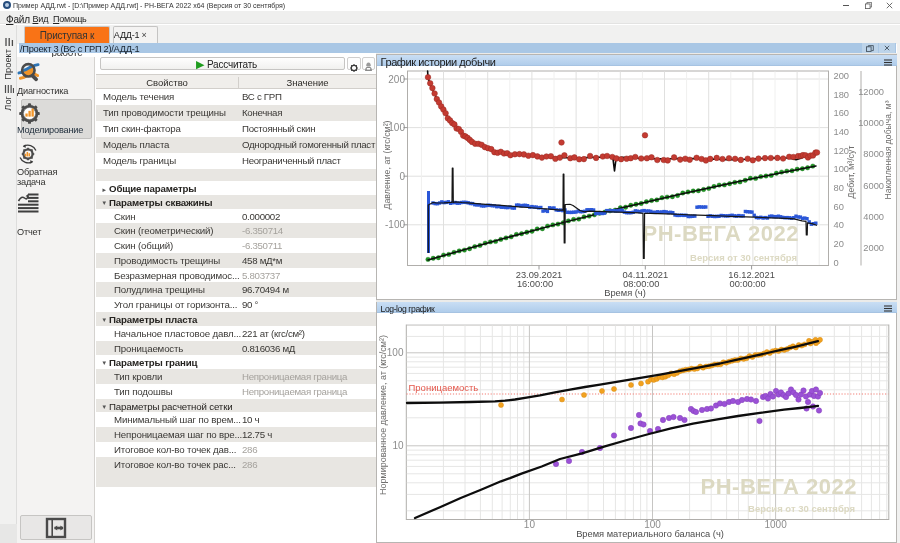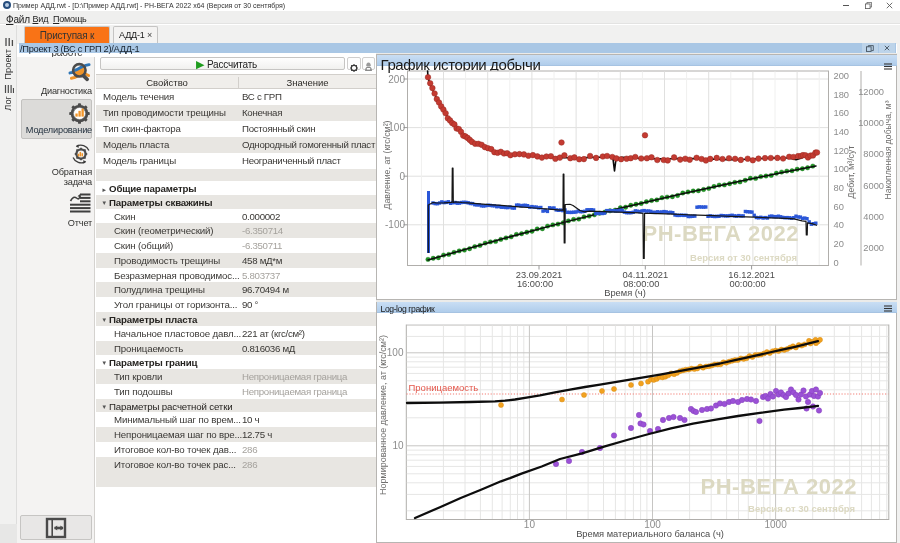--- a/index.html
+++ b/index.html
@@ -1,40 +1,40 @@
 <!DOCTYPE html>
 <html><head><meta charset="utf-8"><style>
 *{margin:0;padding:0;box-sizing:border-box}
 html,body{width:900px;height:543px;overflow:hidden;font-family:"Liberation Sans",sans-serif;background:#fff}
 .abs{position:absolute}
 .prow{position:absolute;left:96px;width:280px;font-size:9.7px;letter-spacing:-0.15px;line-height:14.6px;white-space:nowrap;overflow:hidden}
 .prow span{top:1px}
 .vtxt{writing-mode:vertical-rl;transform:rotate(180deg);font-size:9.3px;color:#333;letter-spacing:0px}
-.sideitem{position:absolute;left:17px;width:75px;text-align:right;color:#31312f;font-size:9.2px;letter-spacing:-0.2px}
+.sideitem{position:absolute;left:17px;width:75px;text-align:left;color:#31312f;font-size:9.2px;letter-spacing:-0.2px}
 </style></head><body>
 
 <div class="abs" style="left:0;top:0;width:900px;height:11px;background:#fff"></div>
 <div class="abs" style="left:0;top:11px;width:900px;height:13px;background:#efefee;border-bottom:1px solid #e3e3e2"></div>
 <div class="abs" style="left:0;top:25px;width:900px;height:19px;background:#f1f1f0"></div>
 <div class="abs" style="left:2.5px;top:1px;width:8px;height:8px;background:#274e7d;border-radius:4px"></div>
 <div class="abs" style="left:4.5px;top:3px;width:4px;height:4px;background:#b9cde4;border-radius:2px"></div>
 <div class="abs" style="left:13px;top:1.5px;font-size:7px;color:#333">Пример АДД.rwt - [D:\Пример АДД.rwt] - РН-ВЕГА 2022 x64 (Версия от 30 сентября)</div>
 <div class="abs" style="left:843px;top:4.8px;width:6px;height:1.2px;background:#555"></div>
 <svg class="abs" style="left:864.5px;top:2px" width="7" height="7" viewBox="0 0 9 9">
     <rect x="0.5" y="2.5" width="6" height="6" fill="#fff" stroke="#555"></rect>
     <path d="M2.5 2.5 V0.5 H8.5 V6.5 H6.5" fill="none" stroke="#555"></path>
   </svg>
 <svg class="abs" style="left:885.5px;top:2px" width="7" height="7" viewBox="0 0 9 9">
     <path d="M1 1 L8 8 M8 1 L1 8" stroke="#555" stroke-width="1.1"></path>
   </svg>
 <div class="abs" style="left:6px;top:14px;font-size:10px;letter-spacing:-0.2px;color:#222"><span style="text-decoration:underline">Ф</span>айл</div>
 <div class="abs" style="left:32.5px;top:14px;font-size:9px;letter-spacing:-0.2px;color:#222"><span style="text-decoration:underline">В</span>ид</div>
 <div class="abs" style="left:53px;top:14px;font-size:9px;letter-spacing:-0.2px;color:#222"><span style="text-decoration:underline">П</span>омощь</div>
 <div class="abs" style="left:24px;top:25.5px;width:86px;height:17.5px;background:#f97316;border:1px solid #c9c8c7;border-bottom:none;border-radius:2px 2px 0 0;font-size:10px;letter-spacing:-0.2px;color:#333;text-align:center;line-height:17px">Приступая к работе</div>
-<div class="abs" style="left:112.8px;top:25.5px;width:45.5px;height:17.5px;background:#f4f3f2;border:1px solid #c5c4c3;border-bottom:none;border-radius:2px 2px 0 0;font-size:9px;letter-spacing:-0.2px;color:#1a1a1a;text-align:center;line-height:17px">АДД-1 <span style="color:#444">×</span></div>
+<div class="abs" style="left:112.8px;top:25.5px;width:45.5px;height:17.5px;background:#f4f3f2;border:1px solid #c5c4c3;border-bottom:none;border-radius:2px 2px 0 0;font-size:9px;letter-spacing:-0.2px;color:#1a1a1a;text-align:left;line-height:17px">АДД-1 <span style="color:#444">×</span></div>
 <div class="abs" style="left:18.5px;top:43px;width:877.5px;height:10px;background:#a9c7e5"></div>
 <div class="abs" style="left:20px;top:43.6px;font-size:9.3px;letter-spacing:-0.3px;color:#16222e">/Проект 3 (ВС с ГРП 2)/АДД-1</div>
 <div class="abs" style="left:862px;top:43px;width:16px;height:10px;background:#bdd4ea"></div>
 <div class="abs" style="left:879px;top:43px;width:16px;height:10px;background:#bdd4ea"></div>
 <svg class="abs" style="left:866px;top:45px" width="8" height="7" viewBox="0 0 8 7">
     <rect x="0.5" y="1.8" width="4.6" height="4.6" fill="none" stroke="#44525f" stroke-width="0.9"></rect>
     <path d="M2.3 1.8 V0.6 H7.3 V5.6 H5.4" fill="none" stroke="#44525f" stroke-width="0.9"></path>
   </svg>
 <svg class="abs" style="left:884px;top:45px" width="6" height="6" viewBox="0 0 6 6">
     <path d="M0.8 0.8 L5.2 5.2 M5.2 0.8 L0.8 5.2" stroke="#44525f" stroke-width="0.9" fill="none"></path>
@@ -125,21 +125,21 @@
           <rect x="11" y="0.5" width="10.5" height="2"></rect>
           <rect x="11" y="3.9" width="10.5" height="2"></rect>
           <rect x="11" y="7.3" width="10.5" height="2"></rect>
           <rect x="1" y="10.7" width="20.5" height="2"></rect>
           <rect x="1" y="14.1" width="20.5" height="2"></rect>
           <rect x="1" y="17.5" width="20.5" height="2"></rect>
         </g>
         <path d="M1.5 8 Q4.5 2.5 7.5 5 T11 2.5" stroke="#3f3f3f" stroke-width="1.6" fill="none"></path>
         <path d="M11.4 0.8 L11.7 4.3 L8.5 3.3 Z" fill="#3f3f3f"></path>
       </svg></div>
-    <div style="margin-top:2px">Отчет</div>
+    <div style="margin-top:11px">Отчет</div>
   </div>
 <div class="abs" style="left:20px;top:515px;width:72px;height:25px;background:#e8e7e6;border:1px solid #c6c5c3;border-radius:2px;text-align:center;padding-top:1px"><svg width="22" height="22" viewBox="0 0 22 22">
       <rect x="2" y="2" width="18" height="18" fill="none" stroke="#4a4a4a" stroke-width="2.4"></rect>
       <line x1="7.2" y1="3" x2="7.2" y2="19" stroke="#4a4a4a" stroke-width="1.6"></line>
       <path d="M9.5 11 H18" stroke="#4a4a4a" stroke-width="2.6"></path>
       <path d="M9 11 l3.2 -2.6 v5.2 Z" fill="#4a4a4a"></path>
       <path d="M18.6 11 l-3.2 -2.6 v5.2 Z" fill="#4a4a4a"></path>
     </svg></div>
 <div class="abs" style="left:95px;top:56.5px;width:282px;height:486.5px;background:#fff;border-right:1px solid #c6c3bf"></div>
 <div class="abs" style="left:100px;top:57px;width:245px;height:13px;background:linear-gradient(#fefefe,#f1f1ef);border:1px solid #c6c5c3;border-radius:2px;font-size:10px;color:#222;text-align:center;line-height:12px;text-indent:8px"><span style="color:#1e9c1e;font-size:11px">▶</span><span style="letter-spacing:-0.2px"> Рассчитать</span></div>
@@ -260,21 +260,21 @@
 <div class="prow" style="top:441.9px;height:14.8px;background:#fff">
     <span style="position:absolute;left:18px;color:#3a3835">Итоговое кол-во точек дав...</span>
     <span style="position:absolute;left:146px;color:#a5a29d;letter-spacing:-0.3px">286</span>
   </div>
 <div class="prow" style="top:456.6px;height:30px;background:#e8e6e2">
     <span style="position:absolute;left:18px;color:#3a3835">Итоговое кол-во точек рас...</span>
     <span style="position:absolute;left:146px;color:#a5a29d;letter-spacing:-0.3px">286</span>
   </div>
 <div class="abs" style="left:376px;top:53px;width:524px;height:490px;background:#ebebe9"></div>
 <div class="abs" style="left:376px;top:54px;width:521px;height:245.5px;background:#fff;border:1px solid #b7b5b2"></div>
-<div class="abs" style="left:376.5px;top:54.5px;width:520px;height:11px;background:linear-gradient(#c9def4,#b0cdeb);border-bottom:1px solid #a6c3e2;font-size:15px;letter-spacing:-0.4px;color:#1b1b1b;padding:1.5px 0 0 4px">График истории добычи<span class="abs" style="right:5px;top:1.5px"><svg width="8" height="7" viewBox="0 0 8 7">
+<div class="abs" style="left:376.5px;top:54.5px;width:520px;height:11px;background:linear-gradient(#c9def4,#b0cdeb);border-bottom:1px solid #a6c3e2;font-size:11px;letter-spacing:-0.4px;color:#1b1b1b;padding:1.5px 0 0 4px">График истории добычи<span class="abs" style="right:5px;top:1.5px"><svg width="8" height="7" viewBox="0 0 8 7">
         <g stroke="#333" stroke-width="1.1">
           <path d="M0 1H8"></path>
           <path d="M0 3.5H8"></path>
           <path d="M0 6H8"></path>
         </g>
       </svg></span></div>
 <svg style="position:absolute;left:376px;top:67px" width="521" height="232" viewBox="376 67 521 232">
     <rect x="407.5" y="71" width="421" height="194.5" fill="#fff" stroke="#b0aeab"></rect>
     <path d="M443.5 71.5V265 M487.7 71.5V265 M531.9 71.5V265 M576.1 71.5V265 M620.3 71.5V265 M664.5 71.5V265 M708.7 71.5V265 M752.9 71.5V265 M797.1 71.5V265 M408 79H828 M408 127.6H828 M408 176.2H828 M408 224.8H828" stroke="#e0e0df" fill="none"></path>
     <path d="M421.4 71.5V265 M465.6 71.5V265 M509.8 71.5V265 M554 71.5V265 M598.2 71.5V265 M642.4 71.5V265 M686.6 71.5V265 M730.8 71.5V265 M775 71.5V265 M819.2 71.5V265" stroke="#f0f0ef" fill="none"></path>

